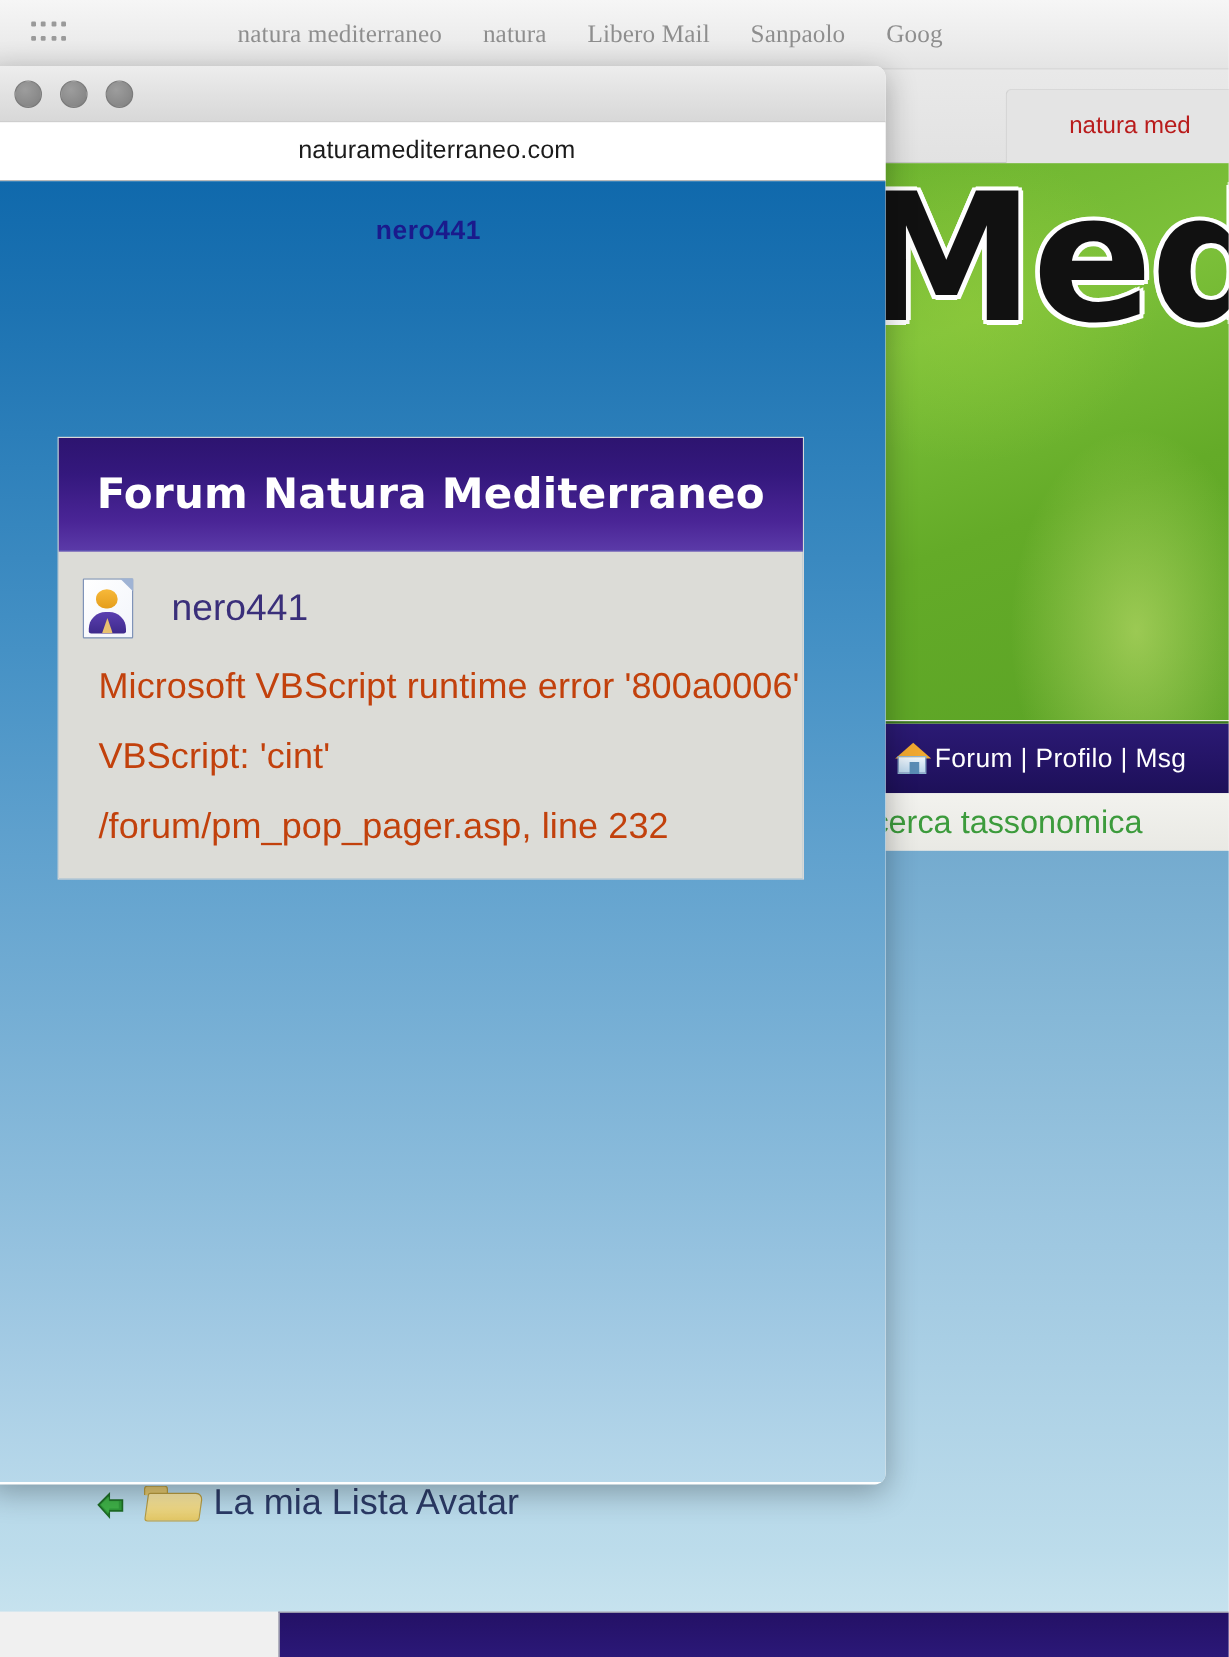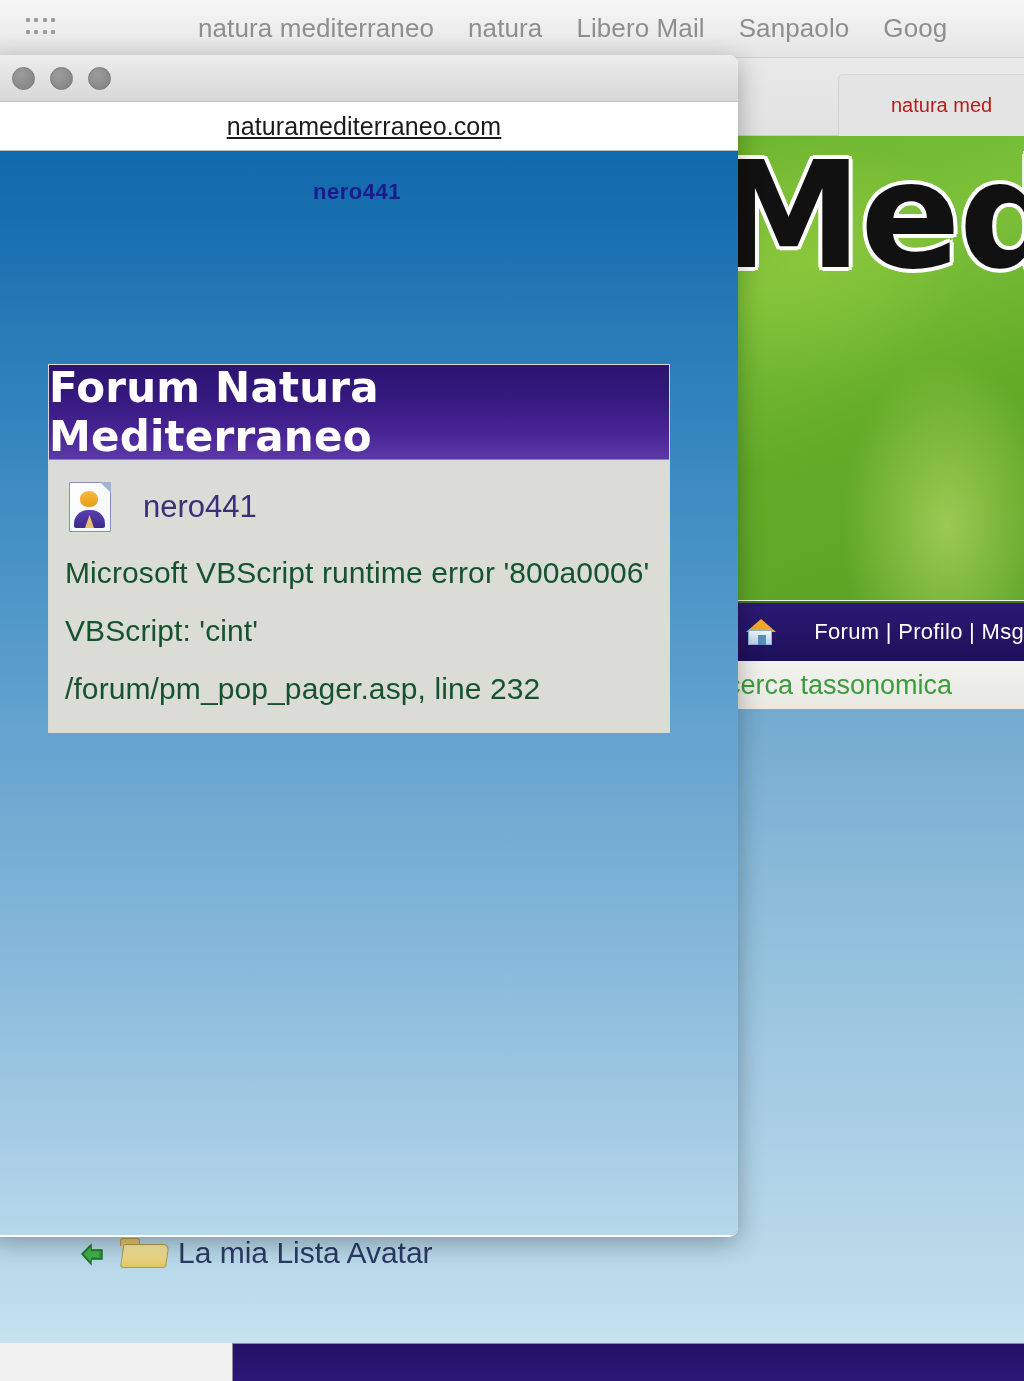--- a/index.html
+++ b/index.html
@@ -48,25 +48,26 @@
     flex: none;
   }
   .grid-icon i {
     display: block;
     width: 4px; height: 4px;
     background: #9a9a9a;
     border-radius: 1px;
   }
 
   .bm-item {
-    font-size: 26px;
+    font-size: 21px;
     color: #8e8e8e;
     white-space: nowrap;
     margin-right: 34px;
     letter-spacing: 0.1px;
+    font-family: Liberation Serif, serif;
   }
 
   
   .bg-tabstrip {
     position: absolute;
     left: 0; top: 58px;
     width: 1024px; height: 78px;
     background: linear-gradient(to bottom, #e9e9e9 0%, #e2e2e2 100%);
     border-bottom: 1px solid #c8c8c8;
   }
@@ -120,21 +121,20 @@
   .bg-navbar {
     position: absolute;
     left: 737px; top: 601px;
     width: 287px; height: 60px;
     background: linear-gradient(to bottom, #2b1a74 0%, #241466 55%, #1d1059 100%);
     border-top: 2px solid #3b7a1f;
     display: flex;
     align-items: center;
     padding-left: 6px;
     overflow: hidden;
-    justify-content: space-between;
   }
   .house-icon { width: 34px; height: 30px; position: relative; flex: none; margin-right: 2px; }
   .house-icon .roof {
     position: absolute; left: 3px; top: 2px;
     width: 0; height: 0;
     border-left: 15px solid transparent;
     border-right: 15px solid transparent;
     border-bottom: 13px solid #f0a830;
   }
   .house-icon .body {
@@ -249,24 +249,23 @@
     flex: none;
   }
 
   .popup-urlbar {
     height: 49px;
     background: #ffffff;
     border-bottom: 1px solid #b9b9b9;
     display: flex; align-items: center; justify-content: center;
   }
   .popup-urlbar span {
-    font-size: 25px;
+    font-size: 21px;
     color: #1b1b1b;
     letter-spacing: 0.1px;
-    text-decoration: underline;
   }
 
   .popup-content {
     position: relative;
     height: 1084px;
     background: linear-gradient(to bottom,
       #1069ac 0%, #1d73b2 10%, #2f81bb 22%, #4591c5 36%,
       #5ea0cd 50%, #75aed4 64%, #8dbddc 78%, #a4cbe4 90%, #b7d8ea 100%);
     padding-top: 28px;
   }
@@ -288,21 +287,21 @@
     border: 1px solid #d8d8d8;
   }
 
   .forum-card-header {
     height: 95px;
     background: linear-gradient(to bottom, #2d1470 0%, #34187d 32%, #4a2596 74%, #5b3aa8 100%);
     display: flex; align-items: center; justify-content: center;
     border-bottom: 1px solid #8e7fc0;
   }
   .forum-card-header h1 {
-    font-size: 42px;
+    font-size: 35px;
     font-weight: bold;
     color: #ffffff;
     letter-spacing: 0.2px;
     font-family: "DejaVu Sans", sans-serif;
   }
 
   .forum-card-body {
     background: #dcdcd7;
     padding: 22px 0 26px 0;
   }
@@ -351,22 +350,22 @@
     clip-path: polygon(50% 0, 100% 100%, 0 100%);
   }
 
   .user-name {
     font-size: 31px;
     color: #3a2f7a;
   }
 
   .err-line {
     font-size: 30px;
-    color: #14532d;
-    padding-left: 16px;
+    color: #c2410c;
+    padding-left: 33px;
     margin-bottom: 24px;
     letter-spacing: 0.1px;
     white-space: nowrap;
   }
   .err-line:last-child { margin-bottom: 0; }
 </style>
 </head>
 <body>
 
 <div id="root">

